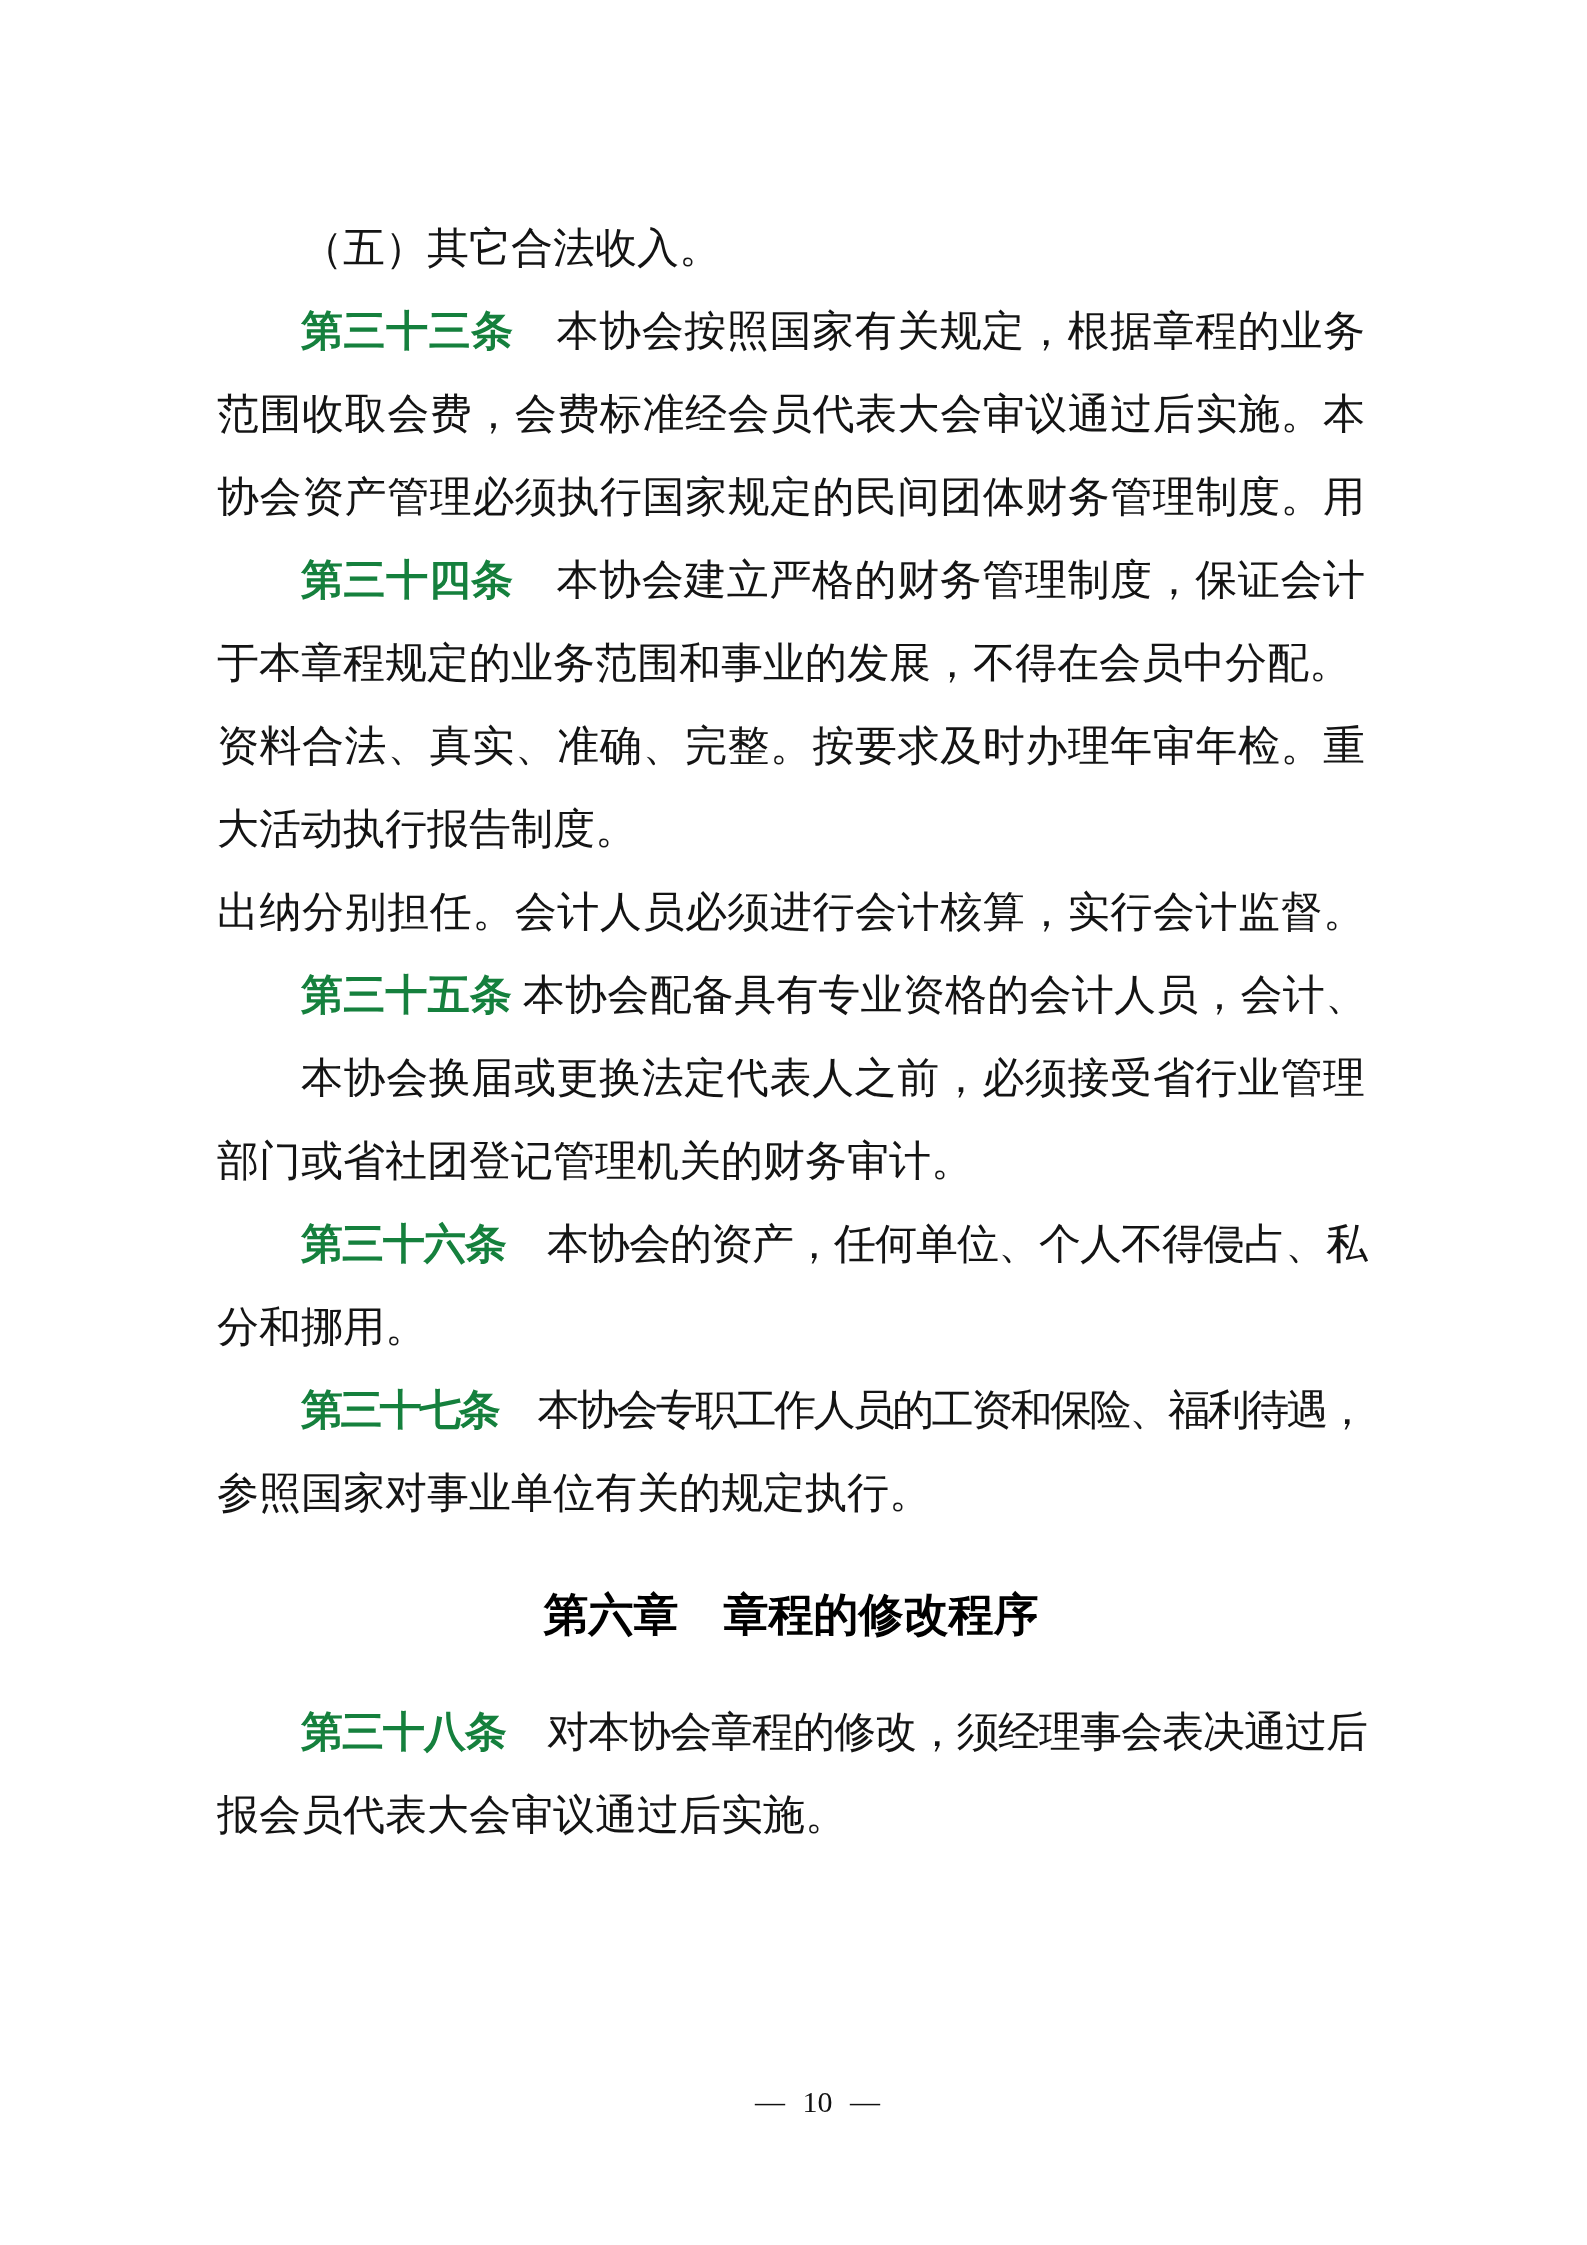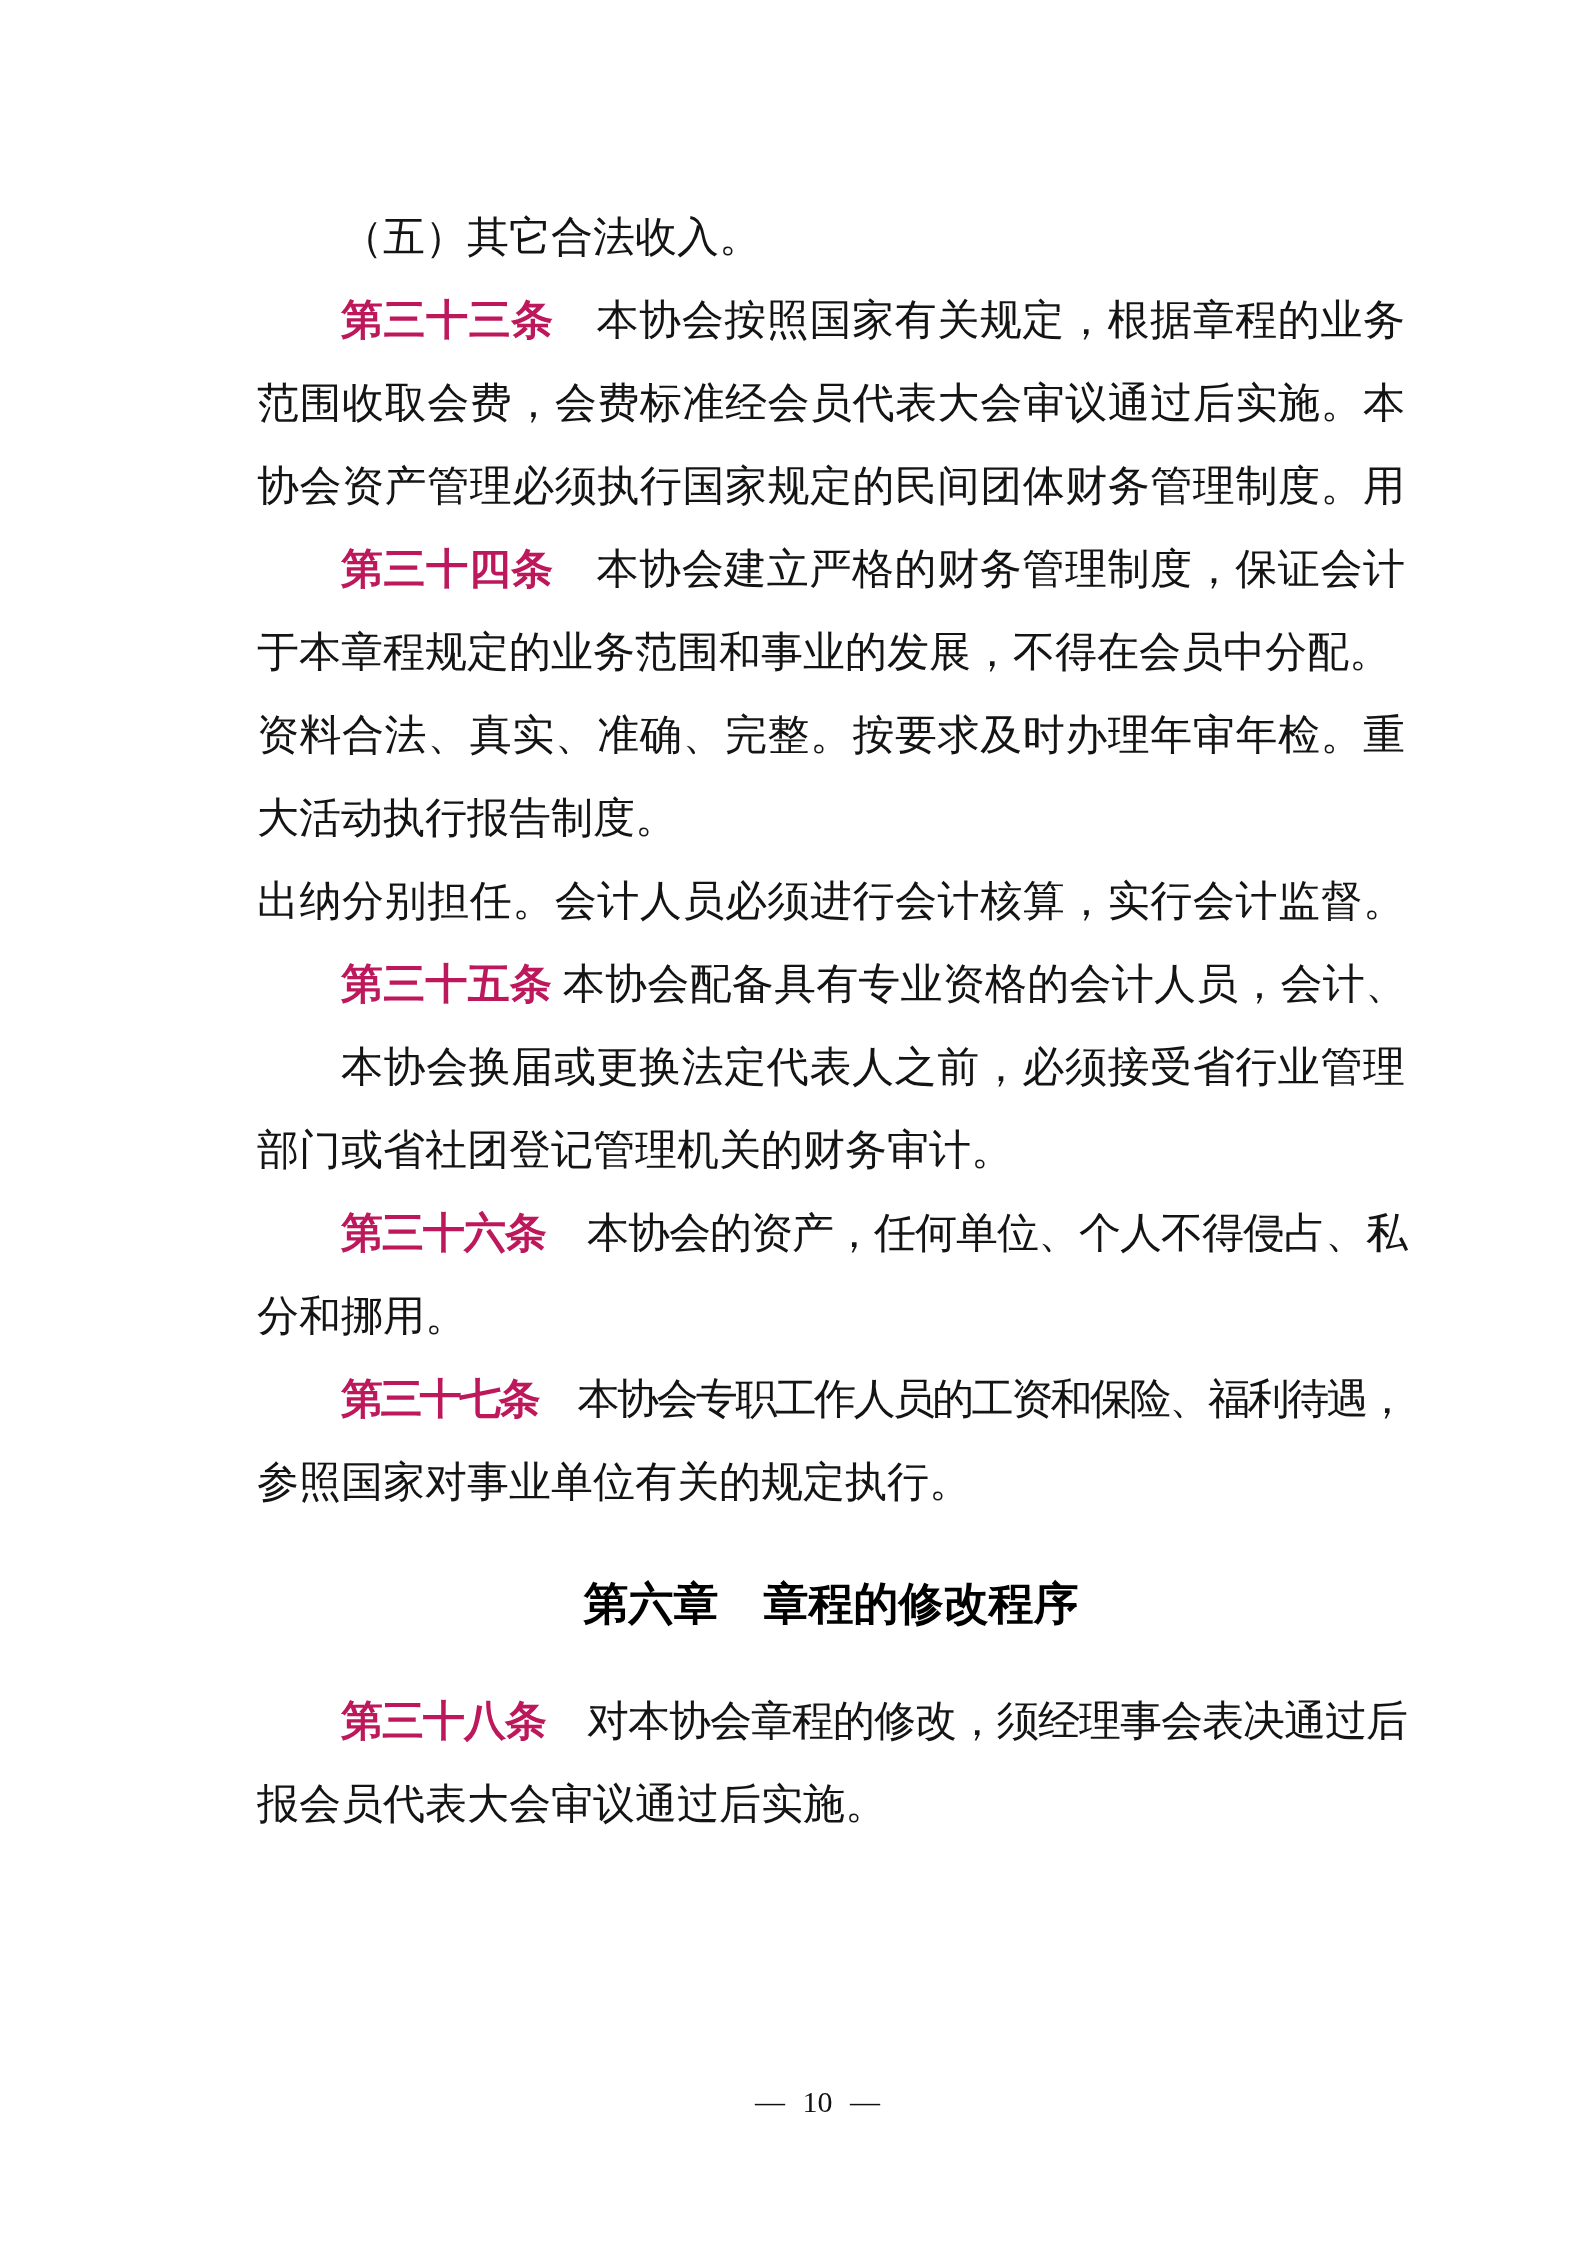--- a/index.html
+++ b/index.html
@@ -13,23 +13,22 @@
     margin: 0 auto;
     background: #ffffff;
     overflow: hidden;
     font-family: "Liberation Serif", "DejaVu Serif", serif;
     color: #111111;
   }
 
   .doc-body {
     position: absolute;
     left: 217px;
-    top: 195px;
+    top: 206px;
     width: 1148px;
-    margin-left: 40px;
   }
 
   .line {
     height: 83px;
     line-height: 83px;
     font-size: 42px;
     letter-spacing: 0;
     text-align: left;
     color: #141414;
   }
@@ -44,21 +43,21 @@
   }
 
   
   .line.sq1 { letter-spacing: -2px; }
   .line.sq3 { letter-spacing: -3px; }
 
   
   .num {
     font-family: "Liberation Sans", "DejaVu Sans", sans-serif;
     font-weight: 700;
-    color: #be185d;
+    color: #15803d;
   }
 
   .chapter-heading {
     height: 83px;
     line-height: 83px;
     margin-top: 39px;
     margin-bottom: 34px;
     font-size: 45px;
     font-weight: 700;
     font-family: "Liberation Sans", "DejaVu Sans", sans-serif;

